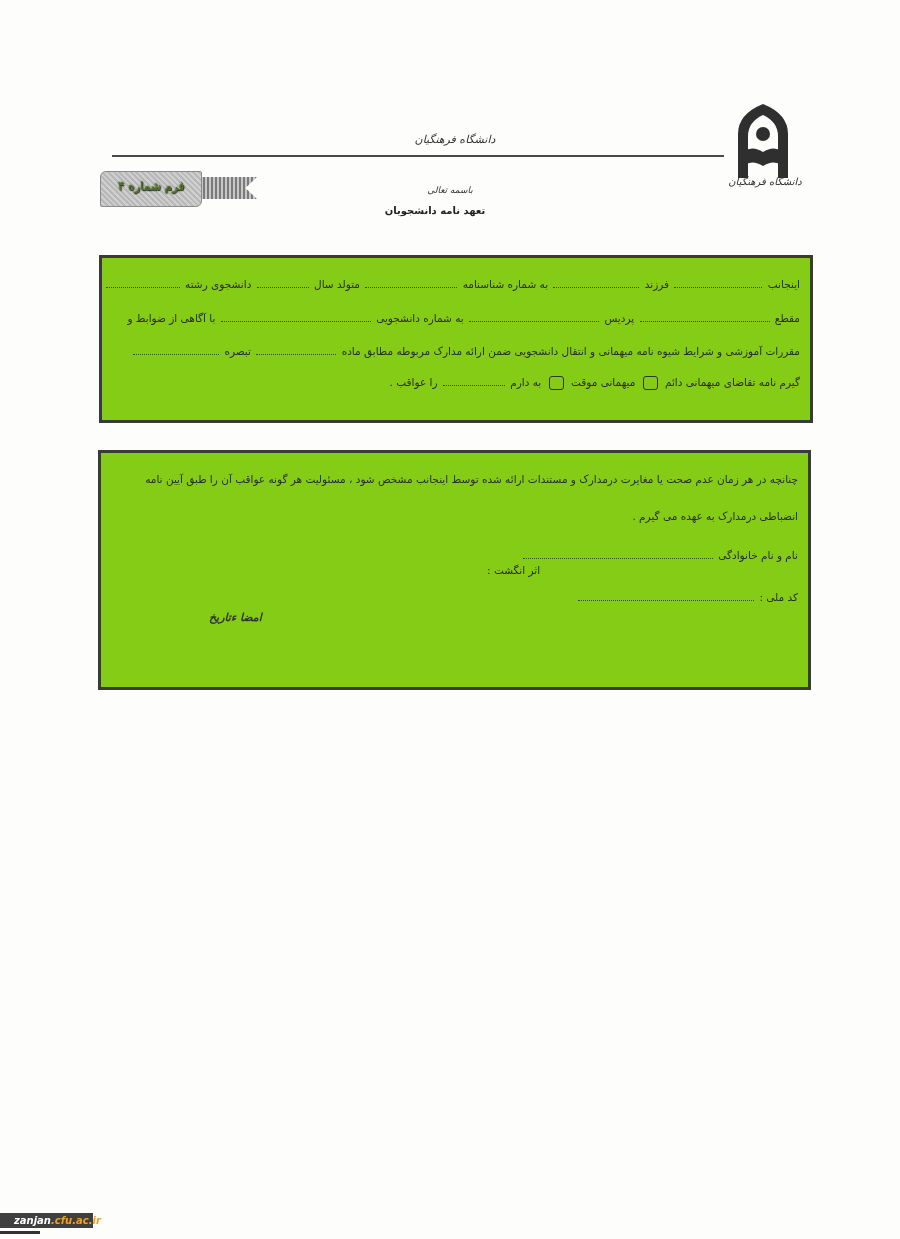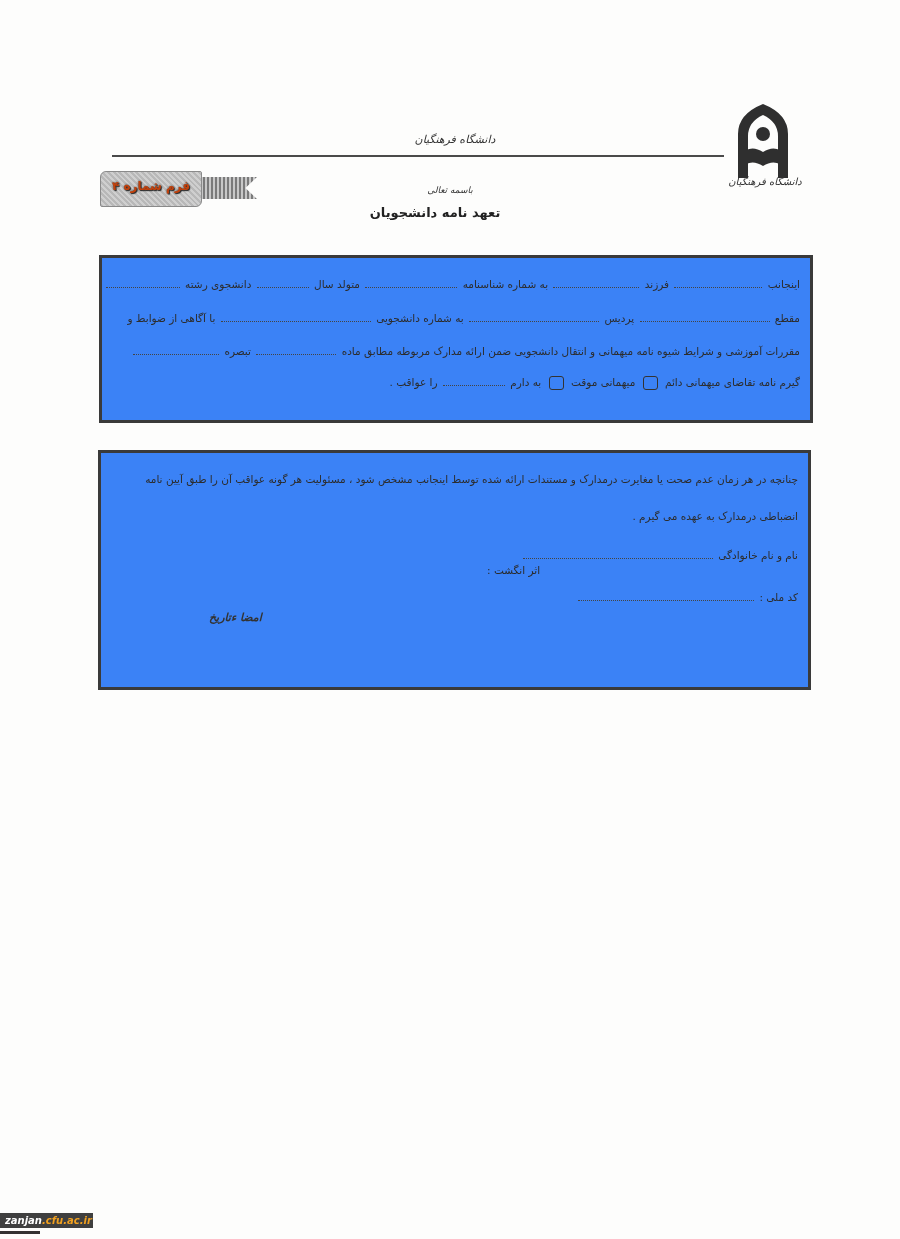--- a/index.html
+++ b/index.html
@@ -14,45 +14,45 @@
     .logo { position: absolute; left: 732px; top: 100px; width: 62px; height: 80px; }
     .logo-caption { position: absolute; left: 728px; top: 176px; width: 74px; text-align: center;
       font-family: "DejaVu Serif", serif; font-size: 10px; font-style: italic; color: #333; }
     
     .univ-title { position: absolute; left: 410px; top: 133px; width: 90px; text-align: center;
       font-family: "DejaVu Serif", serif; font-style: italic; font-size: 11px; color: #333; }
     .header-rule { position: absolute; left: 112px; top: 155px; width: 612px; height: 2px; background: #4a4a4a; }
     .bismillah { position: absolute; left: 420px; top: 185px; width: 60px; text-align: center;
       font-family: "DejaVu Serif", serif; font-style: italic; font-size: 9px; color: #333; }
     .form-title { position: absolute; left: 360px; top: 205px; width: 150px; text-align: center;
-      font-weight: bold; font-size: 13px; color: #222; }
+      font-weight: bold; font-size: 10px; color: #222; }
     
     .banner { position: absolute; left: 100px; top: 167px; width: 160px; height: 42px; }
     .banner-body { position: absolute; left: 0; top: 4px; width: 100px; height: 34px;
       background: repeating-linear-gradient(45deg,#b8b8b8 0 2px,#cfcfcf 2px 4px);
       border: 1px solid #8a8a8a; border-radius: 6px 2px 6px 2px; }
     .banner-tail { position: absolute; left: 99px; top: 10px; width: 58px; height: 22px;
       background: repeating-linear-gradient(90deg,#7a7a7a 0 2px,#c8c8c8 2px 4px);
       clip-path: polygon(0 0, 100% 0, 80% 50%, 100% 100%, 0 100%); }
     .banner-text { position: absolute; left: 6px; top: 12px; width: 90px; text-align: center;
-      font-weight: bold; font-size: 12px; color: #c2410c; text-shadow: 0 0 2px #333, 1px 1px 1px #222; }
+      font-weight: normal; font-size: 12px; color: #4d7c0f; text-shadow: 0 0 2px #333, 1px 1px 1px #222; }
     
-    .box { position: absolute; border: 3px solid #3a3a3a; box-sizing: border-box; background: #3b82f6; }
+    .box { position: absolute; border: 3px solid #3a3a3a; box-sizing: border-box; background: #84cc16; }
     .box1 { left: 99px; top: 255px; width: 714px; height: 168px; }
     .box2 { left: 98px; top: 450px; width: 713px; height: 240px; }
     .line { position: absolute; right: 10px; font-size: 10.5px; white-space: nowrap; color: #2c2c2c; }
     .dots { display: inline-block; border-bottom: 1px dotted #444; height: 8px; vertical-align: baseline; margin: 0 2px; }
     .checkbox { display: inline-block; width: 15px; height: 14px; border: 1.5px solid #333; border-radius: 3px;
       vertical-align: middle; margin: 0 4px; box-sizing: border-box; }
     .sig { position: absolute; left: 108px; top: 158px; font-size: 11px; font-weight: bold; color: #333; font-style: italic; }
     .fingerprint { position: absolute; left: 340px; top: 111px; font-size: 10.5px; margin-left: 46px; }
     
     .watermark { position: absolute; left: 0; top: 1213px; width: 93px; height: 15px; background: #3f3f3f;
       font-family: "DejaVu Sans", sans-serif; font-style: italic; font-weight: bold; font-size: 10px;
-      line-height: 15px; padding-left: 5px; box-sizing: border-box; }
+      line-height: 15px; padding-left: 14px; box-sizing: border-box; }
     .wm-a { color: #ffffff; } .wm-b { color: #f0a020; }
     .wm-line { position: absolute; left: 0; top: 1231px; width: 40px; height: 3px; background: #333; }
   </style>
 </head>
 <body>
 
 <svg class="logo" viewBox="0 0 62 80">
   <path d="M6 78 L6 34 Q6 14 31 4 Q56 14 56 34 L56 78 L46 78 L46 36 Q46 22 31 15 Q16 22 16 36 L16 78 Z" fill="#2f2f2f"></path>
   <circle cx="31" cy="34" r="7" fill="#2f2f2f"></circle>
   <path d="M14 50 Q22 46 31 52 Q40 46 48 50 L48 64 Q40 60 31 66 Q22 60 14 64 Z" fill="#2f2f2f"></path>

